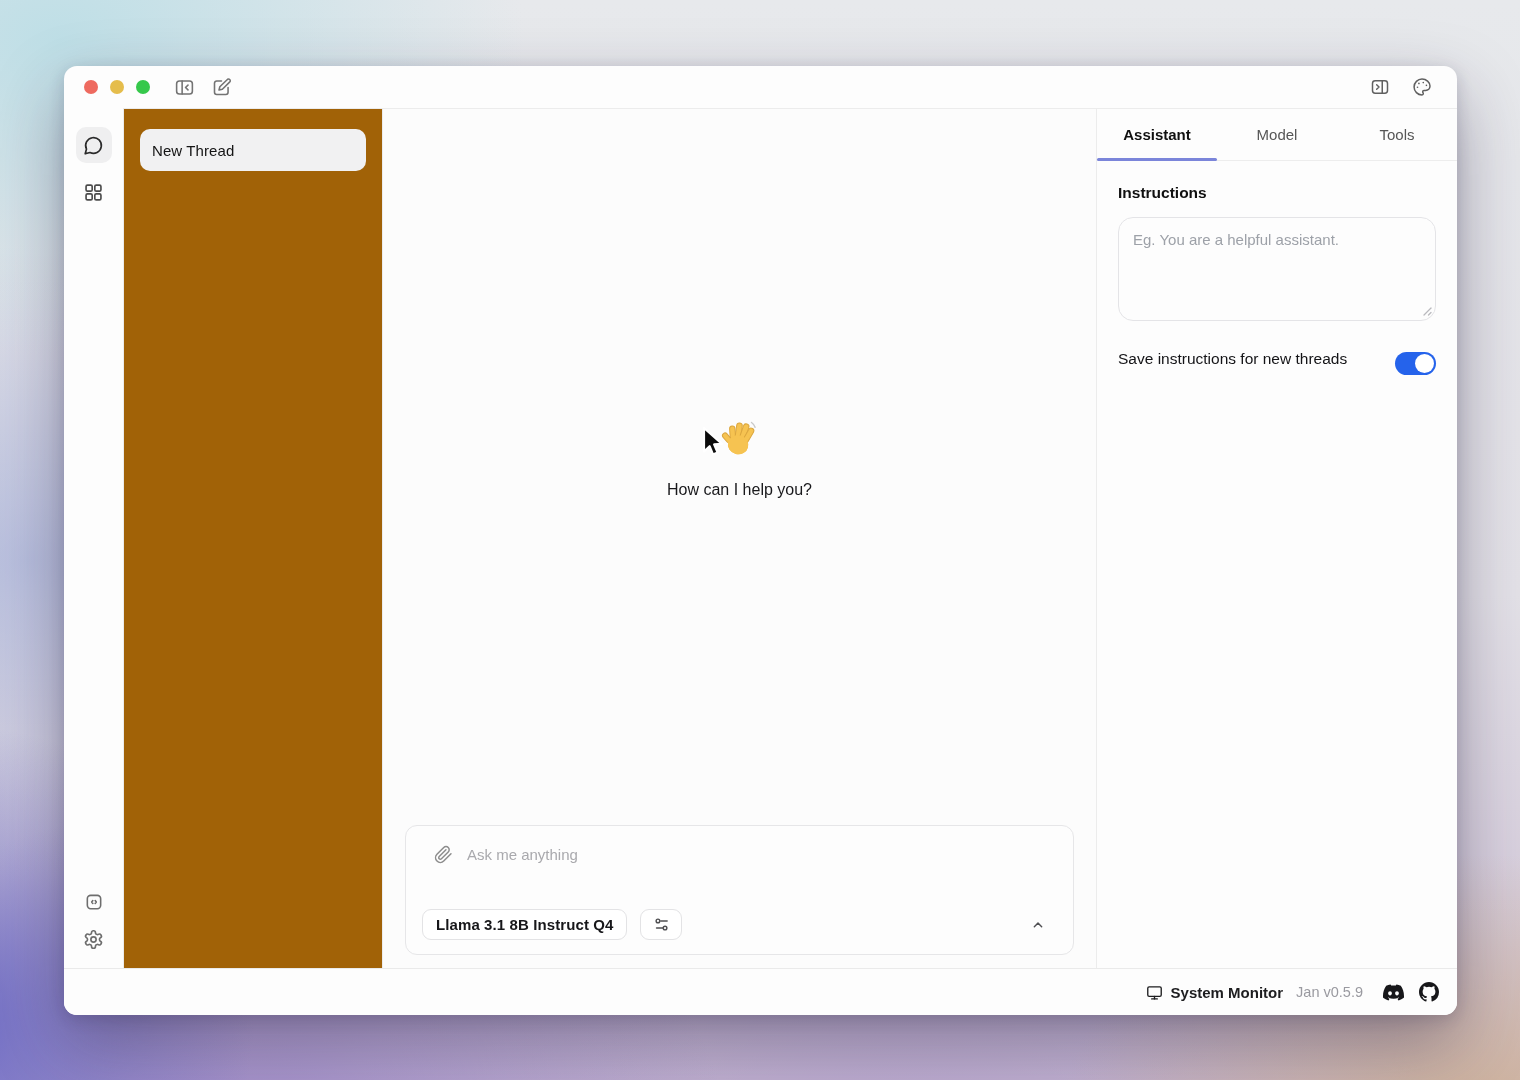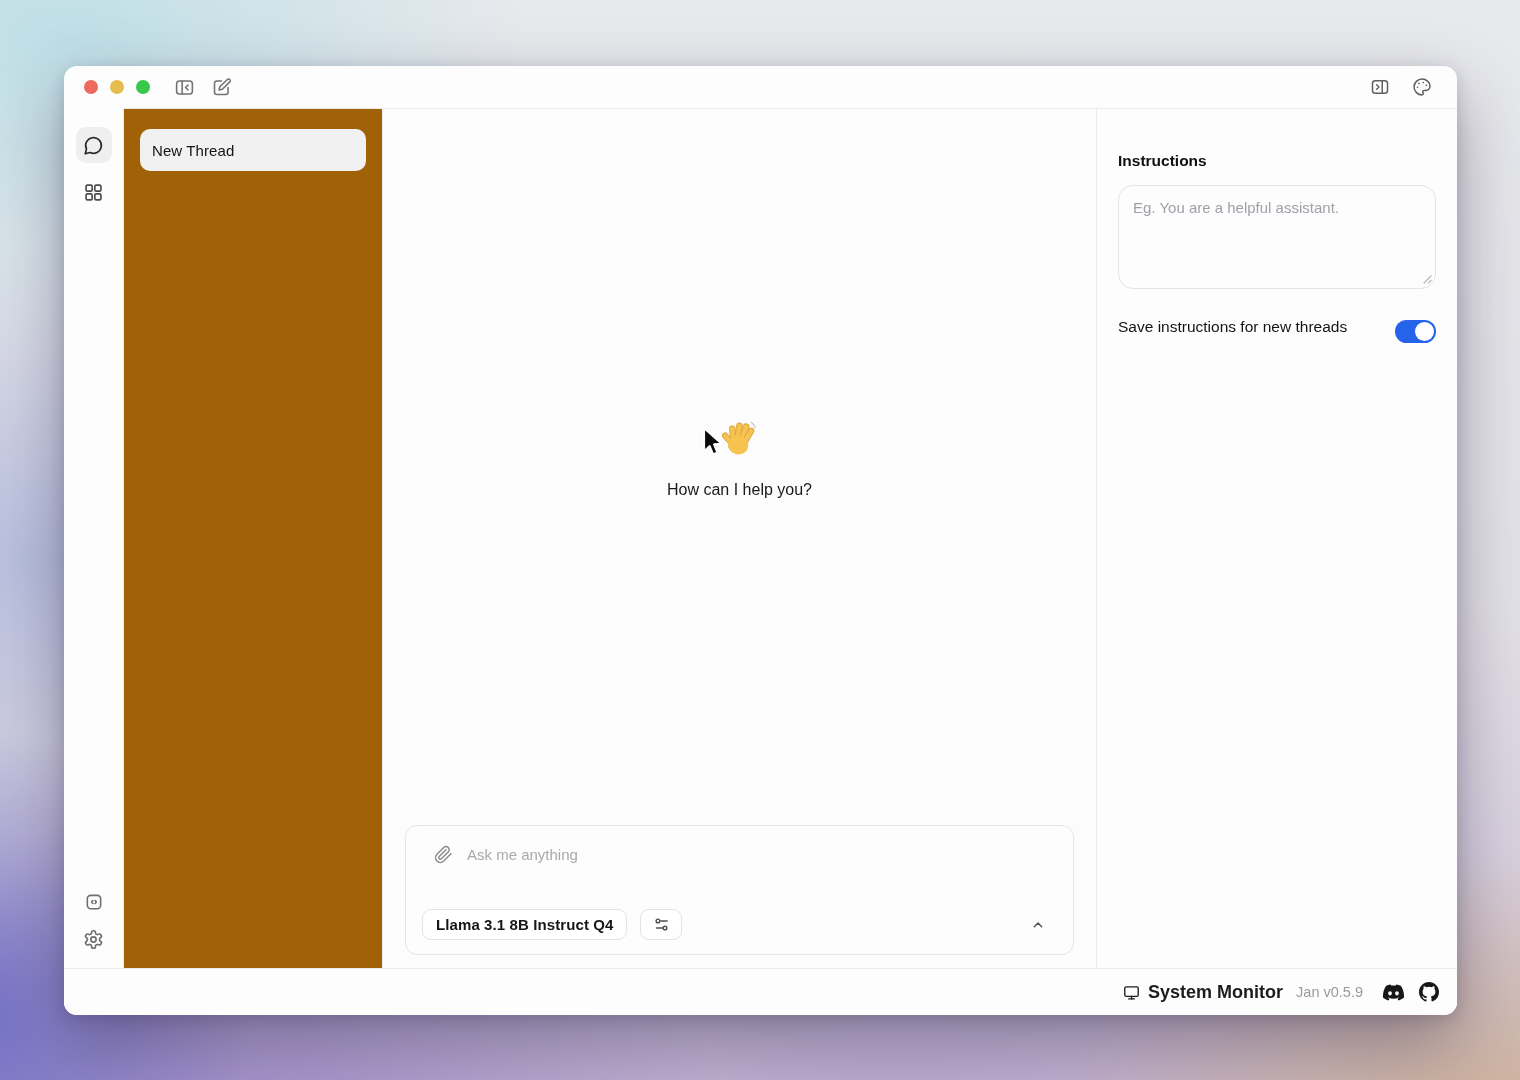--- a/index.html
+++ b/index.html
@@ -65,35 +65,35 @@
   }
   .sliders-btn { height:31px; width:42px; border:1px solid #e3e3e5; background:#fff; border-radius:9px; margin-left:13px; display:flex; align-items:center; justify-content:center; color:#4f4f52; }
   .chev-btn { margin-left:auto; margin-right:11px; color:#4f4f52; display:flex; }
   
   .rpanel { width:361px; flex:none; border-left:1px solid #ececec; border-top:1px solid #ececec; display:flex; flex-direction:column; background:#fdfdfd; }
   .tabs { height:52px; flex:none; display:flex; border-bottom:1px solid #ededed; }
   .tab { flex:1; display:flex; align-items:center; justify-content:center; font-size:15px; color:#565656; position:relative; }
   .tab.active { font-weight:700; color:#101010; }
   .tab-underline { position:absolute; left:0; right:0; bottom:-1px; height:3px; border-radius:2px; }
   .rpanel-content { padding:23px 21px; }
-  .section-title { font-size:15.5px; font-weight:700; color:#101010;margin-top:20px; }
+  .section-title { font-size:15.5px; font-weight:700; color:#101010; }
   .ta-wrap { position:relative; margin-top:15px; }
   .instructions-ta {
     width:100%; height:104px; border:1px solid #e4e4e7; border-radius:15px; background:#fdfdfd;
     padding:13px 14px; font-size:15px; font-family:inherit; color:#333; resize:none; outline:none; display:block;
   }
   .instructions-ta::placeholder { color:#9da1a8; }
   .ta-grip { position:absolute; right:4px; bottom:5px; color:#b9b9bd; pointer-events:none; }
   .toggle-row { margin-top:25px; display:flex; align-items:flex-start; }
   .toggle-label { font-size:15.5px; color:#141417; line-height:1.68; width:238px; }
   .toggle { width:41px; height:23px; border-radius:13px; margin-left:auto; margin-top:6px; position:relative; }
   .toggle-knob { position:absolute; top:2px; right:2px; width:19px; height:19px; border-radius:50%; background:#fff; }
   
   .statusbar { height:47px; flex:none; border-top:1px solid #eaeaea; display:flex; align-items:center; justify-content:flex-end; padding-right:18px; background:#fdfdfd; }
-  .sysmon { display:flex; align-items:center; gap:8px; color:#1d1d1f; font-size:18px; font-weight:600; }
+  .sysmon { display:flex; align-items:center; gap:8px; color:#1d1d1f; font-size:15px; font-weight:600; }
   .version { margin-left:13px; font-size:14.5px; color:#9a9aa0; }
   .sb-icons { display:flex; align-items:center; gap:15px; margin-left:20px; color:#17171a; }
   svg { display:block; }
 </style>
 </head>
 <body>
 
 <div class="window">
 
   <div class="titlebar">
@@ -239,20 +239,32 @@
               <svg width="16" height="16" viewBox="0 0 24 24" fill="none" stroke="currentColor" stroke-width="2.2" stroke-linecap="round" stroke-linejoin="round">
                 <polyline points="6.5 14.5 12 9 17.5 14.5"></polyline>
               </svg>
             </span>
           </span>
         </div>
       </div>
     </div>
 
     <div class="rpanel">
+      <div class="tabs">
+        <div class="tab active">
+          <span>Assistant</span>
+          <div class="tab-underline" style="background-color: rgb(123, 133, 218);"></div>
+        </div>
+        <div class="tab">
+          <span>Model</span>
+        </div>
+        <div class="tab">
+          <span>Tools</span>
+        </div>
+      </div>
       <div class="rpanel-content">
         <div class="section-title">Instructions</div>
         <div class="ta-wrap">
           <textarea class="instructions-ta" placeholder="Eg. You are a helpful assistant." style=""></textarea>
           <span class="ta-grip">
             <svg width="11" height="11" viewBox="0 0 11 11" stroke="currentColor" stroke-width="1.3" stroke-linecap="round">
               <line x1="3" y1="10" x2="10" y2="3"></line>
                 <line x1="7.5" y1="10" x2="10" y2="7.5"></line>
             </svg>
           </span>

